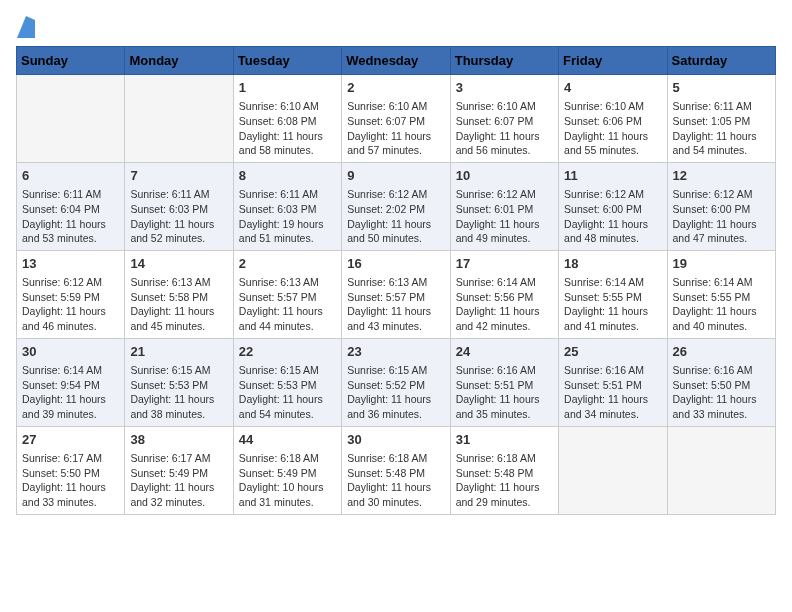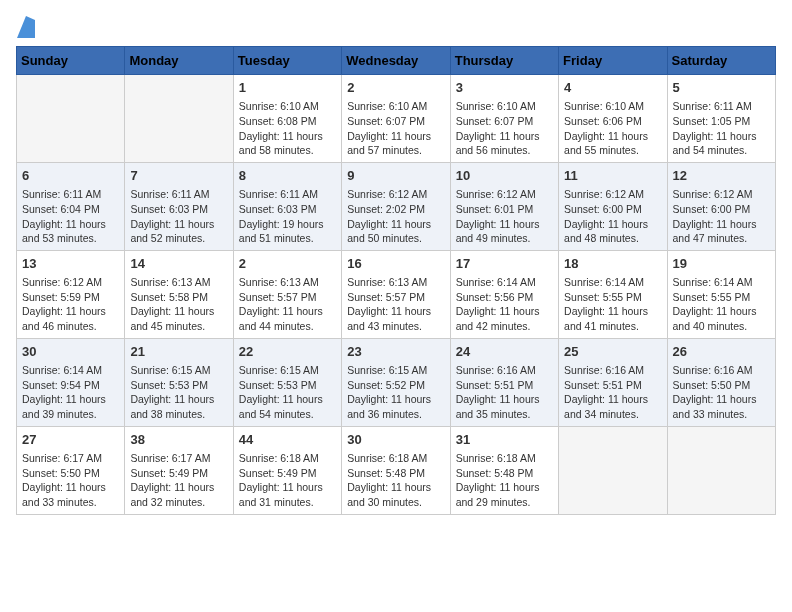--- a/index.html
+++ b/index.html
@@ -145,20 +145,20 @@
         <td><span class="day-num">21</span><span>Sunrise: 6:15 AM</span><br><span>Sunset: 5:53 PM</span><br><span>Daylight: 11 hours and 38 minutes.</span></td>
         <td><span class="day-num">22</span><span>Sunrise: 6:15 AM</span><br><span>Sunset: 5:53 PM</span><br><span>Daylight: 11 hours and 54 minutes.</span></td>
         <td><span class="day-num">23</span><span>Sunrise: 6:15 AM</span><br><span>Sunset: 5:52 PM</span><br><span>Daylight: 11 hours and 36 minutes.</span></td>
         <td><span class="day-num">24</span><span>Sunrise: 6:16 AM</span><br><span>Sunset: 5:51 PM</span><br><span>Daylight: 11 hours and 35 minutes.</span></td>
         <td><span class="day-num">25</span><span>Sunrise: 6:16 AM</span><br><span>Sunset: 5:51 PM</span><br><span>Daylight: 11 hours and 34 minutes.</span></td>
         <td><span class="day-num">26</span><span>Sunrise: 6:16 AM</span><br><span>Sunset: 5:50 PM</span><br><span>Daylight: 11 hours and 33 minutes.</span></td>
       </tr>
       <tr>
         <td><span class="day-num">27</span><span>Sunrise: 6:17 AM</span><br><span>Sunset: 5:50 PM</span><br><span>Daylight: 11 hours and 33 minutes.</span></td>
         <td><span class="day-num">38</span><span>Sunrise: 6:17 AM</span><br><span>Sunset: 5:49 PM</span><br><span>Daylight: 11 hours and 32 minutes.</span></td>
-        <td><span class="day-num">44</span><span>Sunrise: 6:18 AM</span><br><span>Sunset: 5:49 PM</span><br><span>Daylight: 11 hours and 31 minutes.</span></td>
+        <td><span class="day-num">44</span><span>Sunrise: 6:18 AM</span><br><span>Sunset: 5:49 PM</span><br><span>Daylight: 10 hours and 31 minutes.</span></td>
         <td><span class="day-num">30</span><span>Sunrise: 6:18 AM</span><br><span>Sunset: 5:48 PM</span><br><span>Daylight: 11 hours and 30 minutes.</span></td>
         <td><span class="day-num">31</span><span>Sunrise: 6:18 AM</span><br><span>Sunset: 5:48 PM</span><br><span>Daylight: 11 hours and 29 minutes.</span></td>
         <td class="empty"></td>
         <td class="empty"></td>
       </tr>
     </tbody>
 </table>
 
 </body></html>

